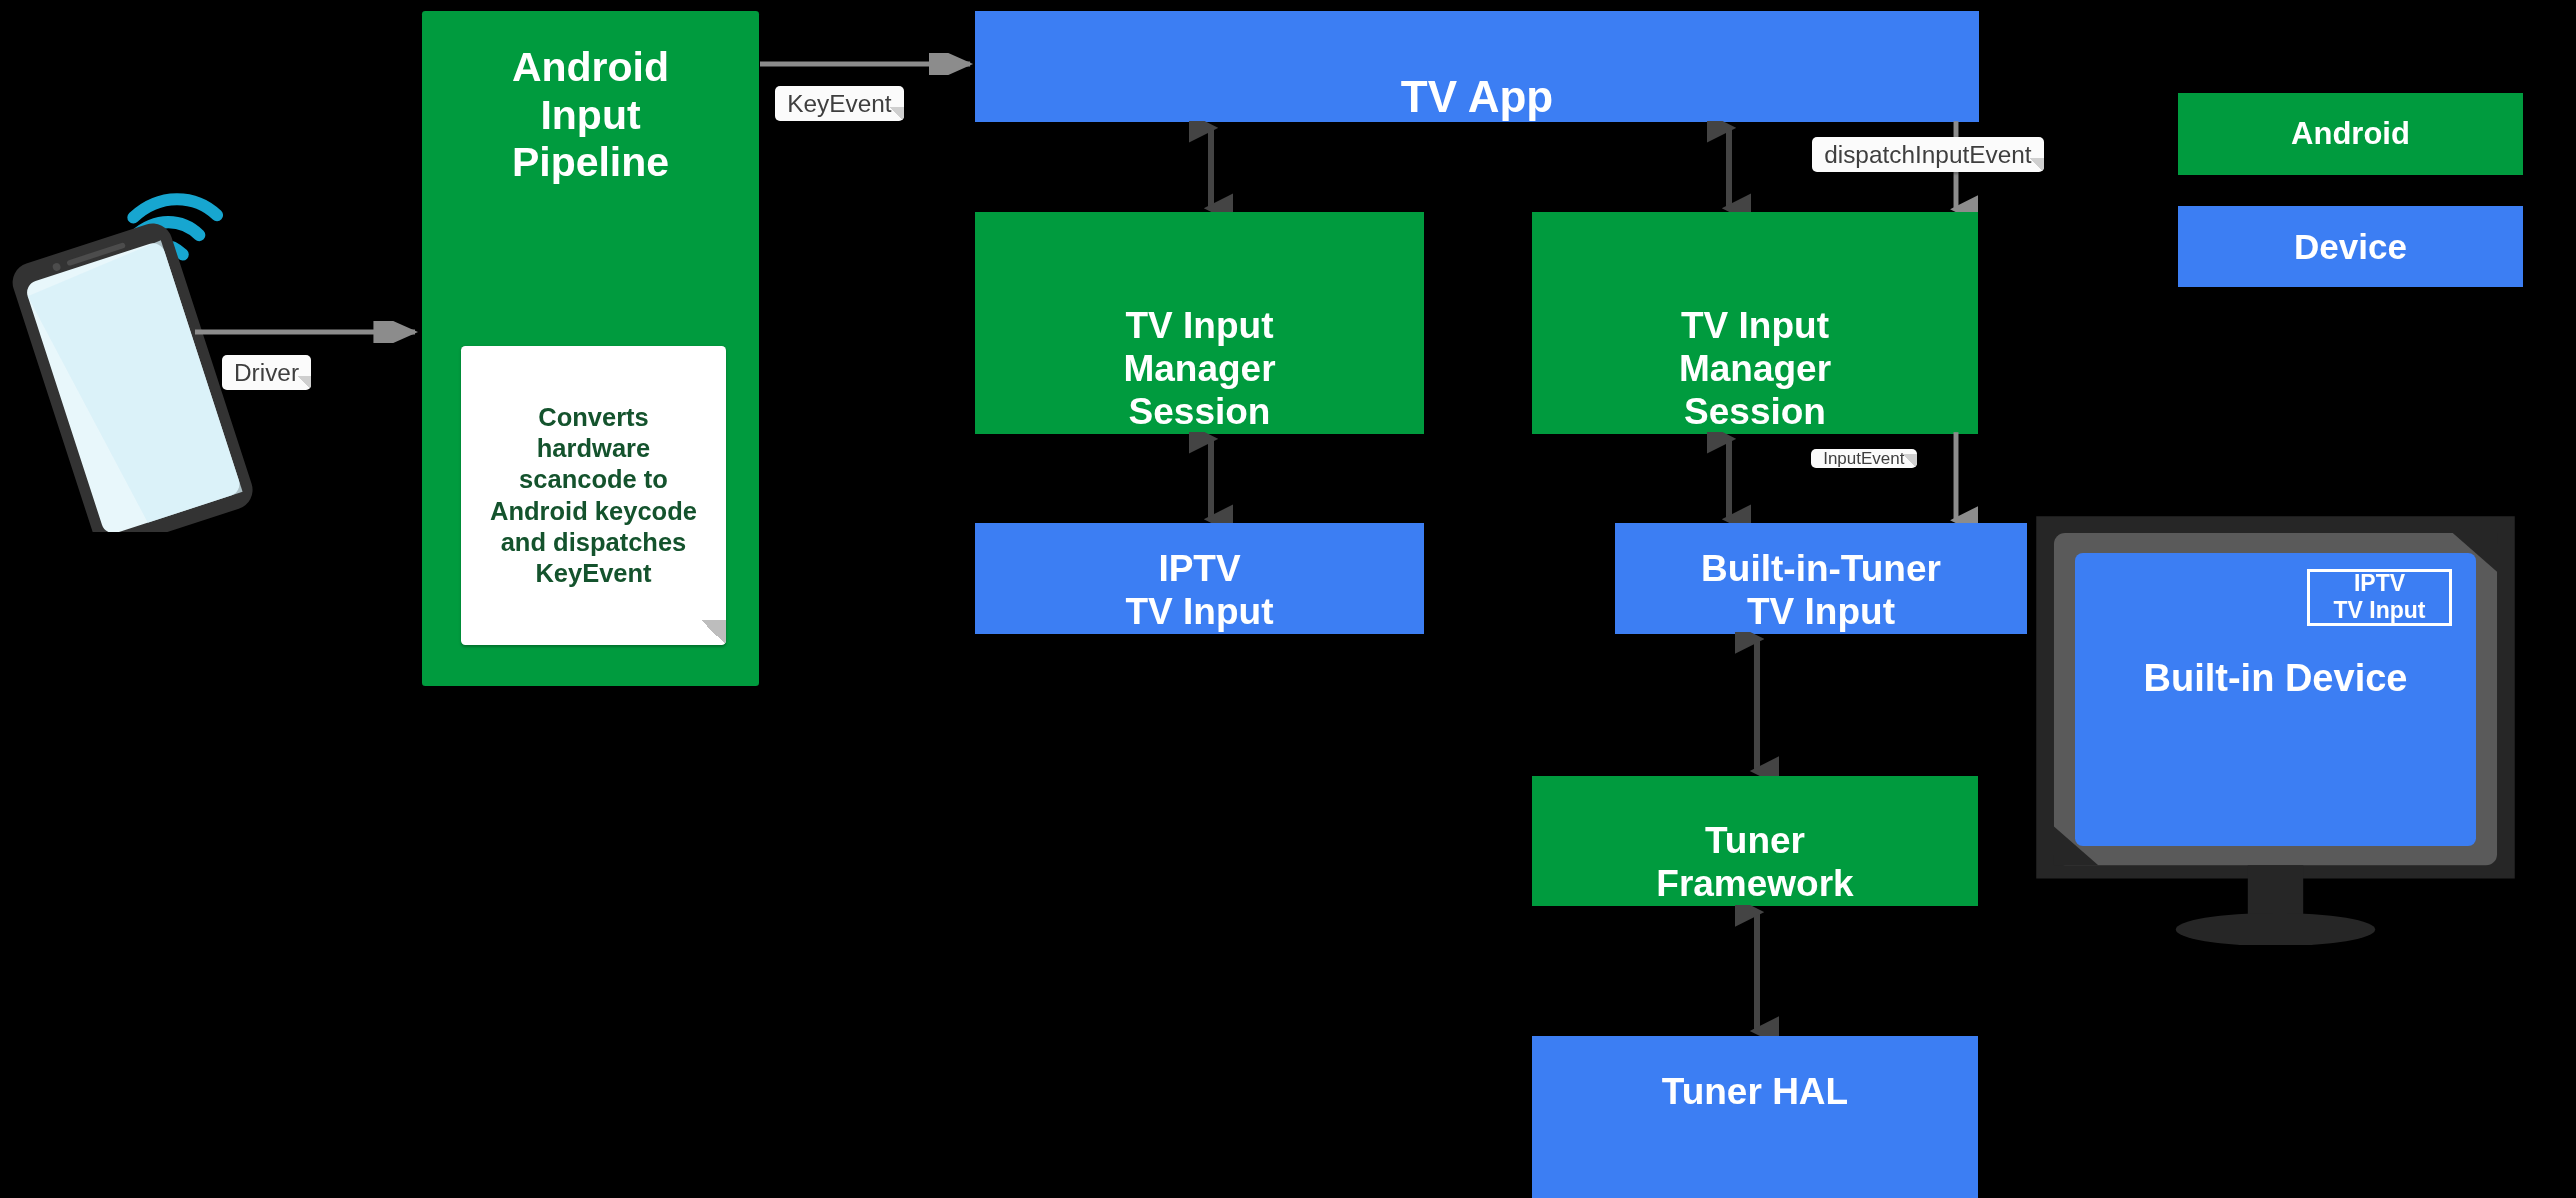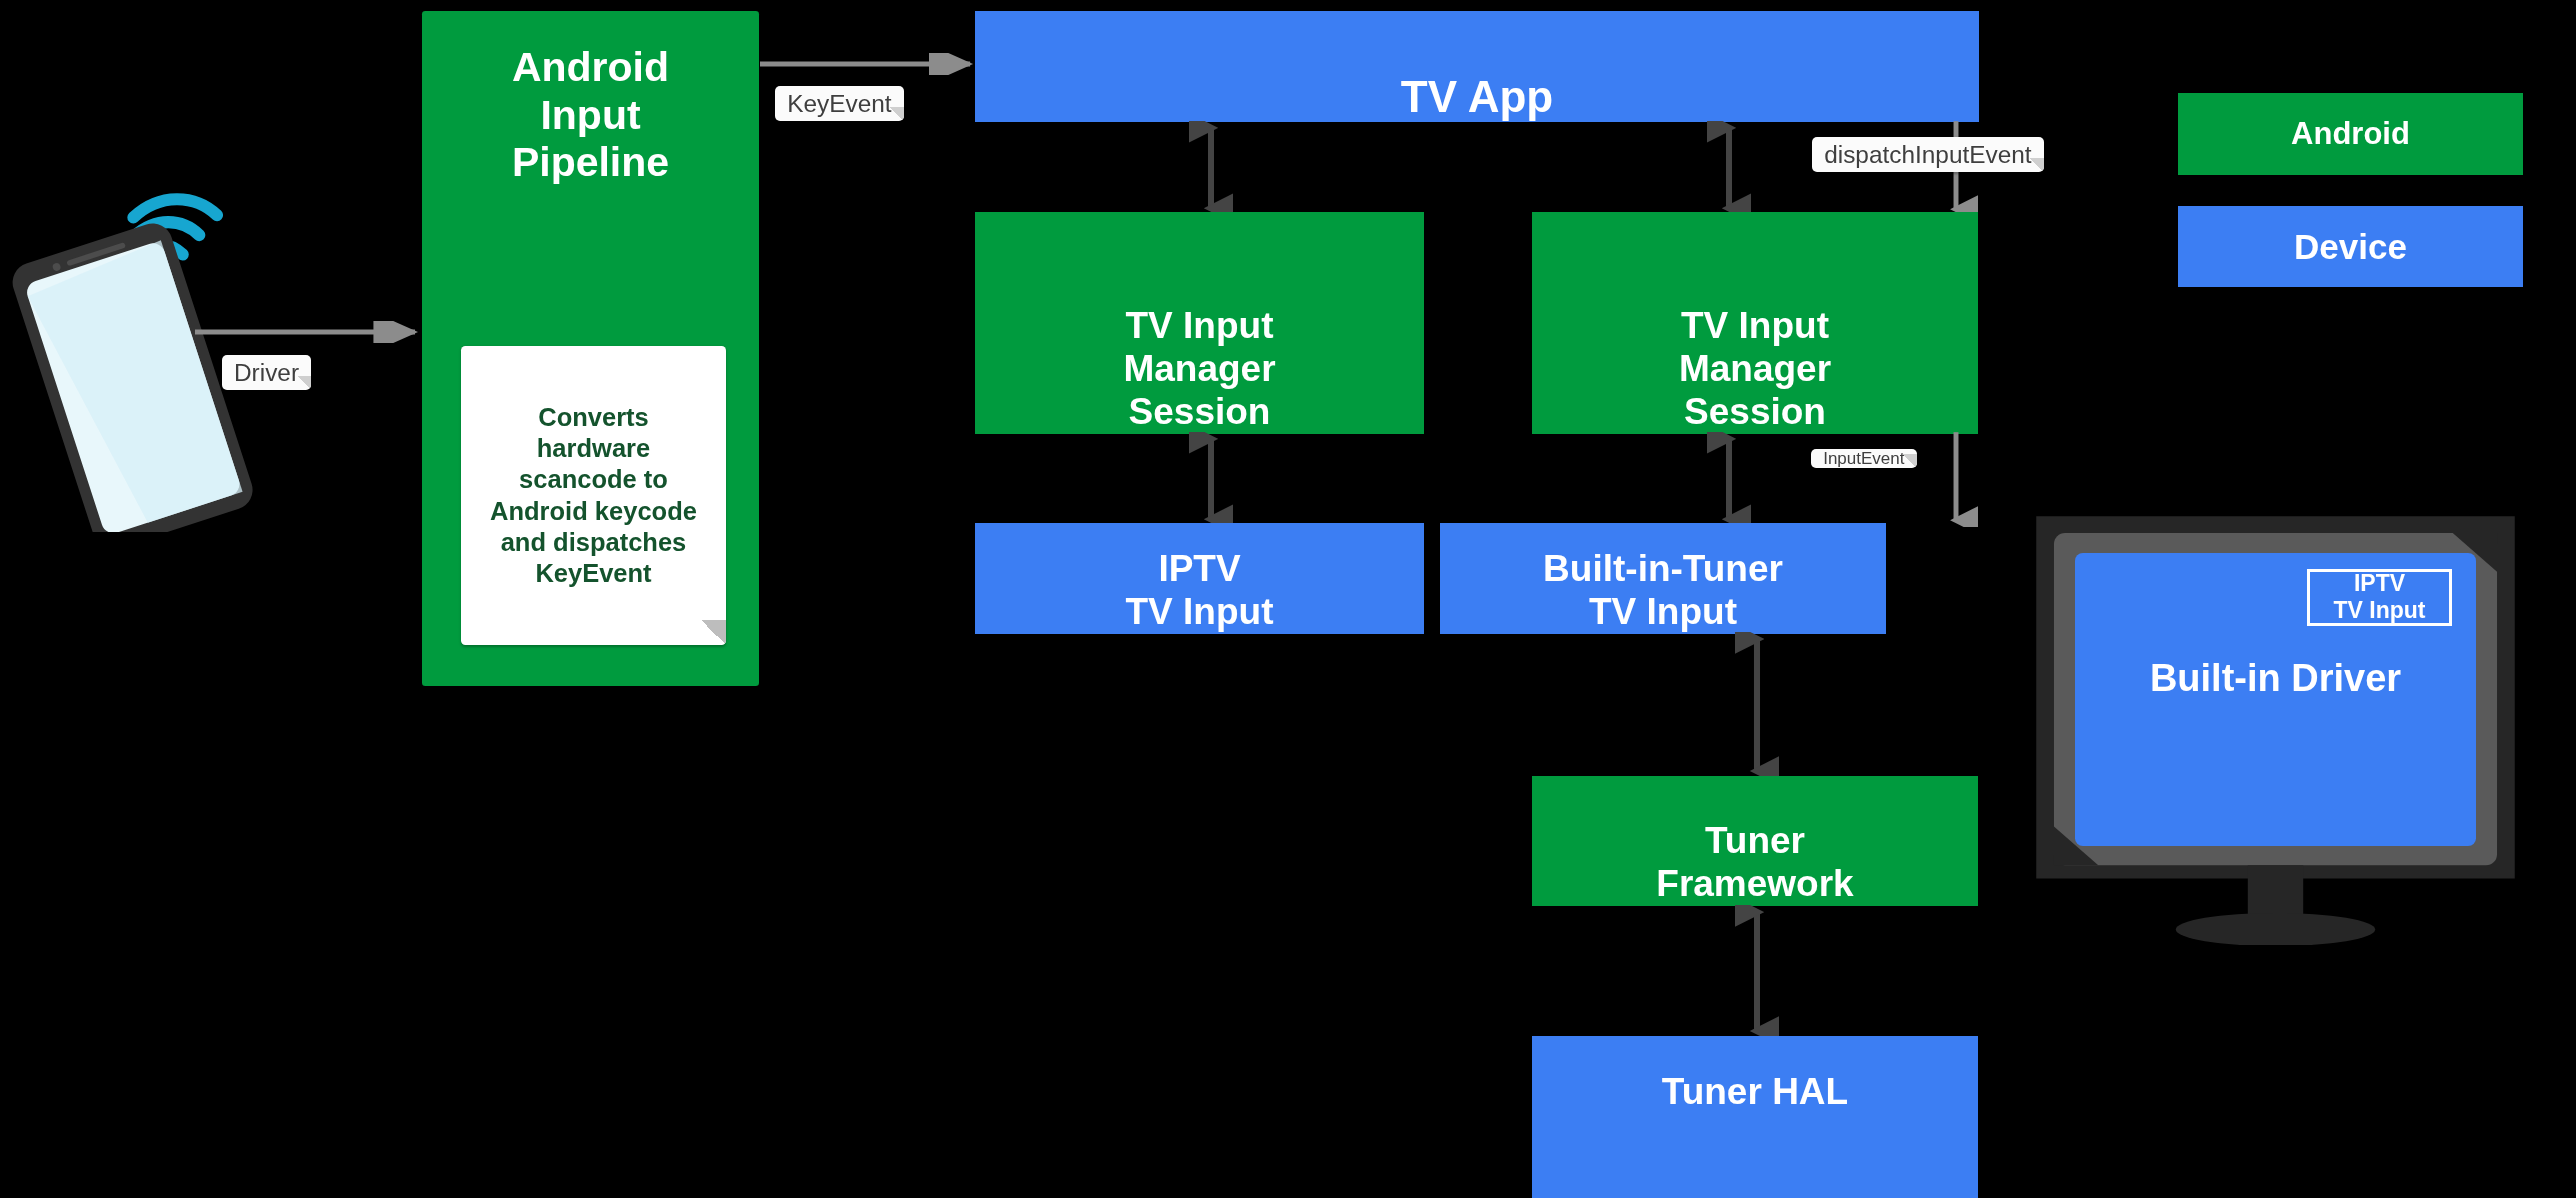--- a/index.html
+++ b/index.html
@@ -248,21 +248,21 @@
   <div class="chip" style="left:1811px; top:449px; height:19px; font-size:17px;">
     <span>InputEvent</span>
     <span class="fold"></span>
   </div>
 
   <div class="box blue" style="left:975px; top:523px; width:449px; height:111px; font-size:37px;">
     <span>IPTV
 TV Input</span>
   </div>
 
-  <div class="box blue" style="left:1440px; top:523px; width:446px; height:111px; font-size:37px;">
+  <div class="box blue" style="left:1615px; top:523px; width:412px; height:111px; font-size:37px;">
     <span>Built-in-Tuner
 TV Input</span>
   </div>
 
   <svg class="conn" style="left:1735px; top:632px; width:44px; height:146px;" viewBox="0 0 80 264">
     <line x1="40" y1="12" x2="40" y2="252" stroke="#444444" stroke-width="11" marker-start="url(#mk-dark-u)" marker-end="url(#mk-dark-d)"></line>
   </svg>
 
   <div class="box green" style="left:1532px; top:776px; width:446px; height:130px; font-size:37px;">
     <span>Tuner
@@ -292,21 +292,21 @@
       <ellipse cx="450" cy="752" rx="180" ry="30" fill="#262626"></ellipse>
     </svg>
 
     <div style="position:absolute; left:49px; top:40px; width:401px; height:293px;
                 background:#3c7ef3; border-radius:7.8px;">
       <div class="tv-screen-label" style="left:232px; top:15.5px; width:145px; height:57px; font-size:23px;">
         <span>IPTV
 TV Input</span>
       </div>
       <div class="tv-screen-title" style="left:0px; top:104px; font-size:38px;">
-        <span>Built-in Driver</span>
+        <span>Built-in Device</span>
       </div>
     </div>
   </div>
 
   <div class="legend-box" style="left:2178px; top:93px; width:345px; height:82px; background:#009b3e; font-size:31px;">
     <span>Android</span>
   </div>
   <div class="legend-box" style="left:2178px; top:206px; width:345px; height:81px; background:#3c7ef3; font-size:35px;">
     <span>Device</span>
   </div>

